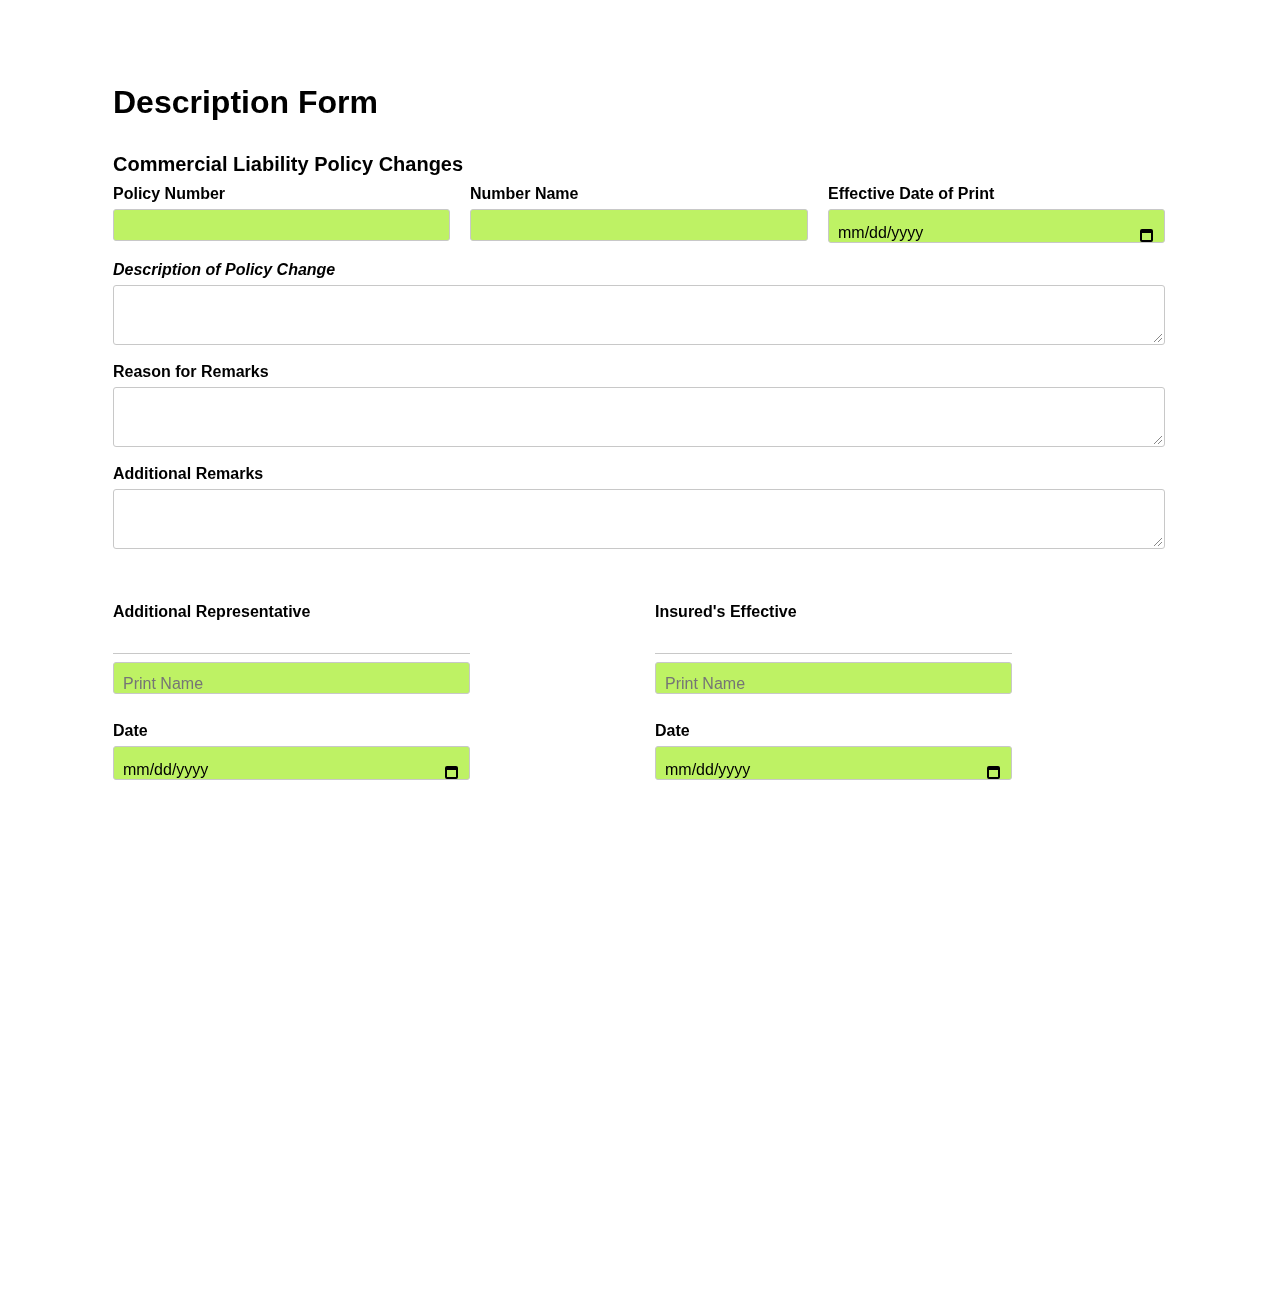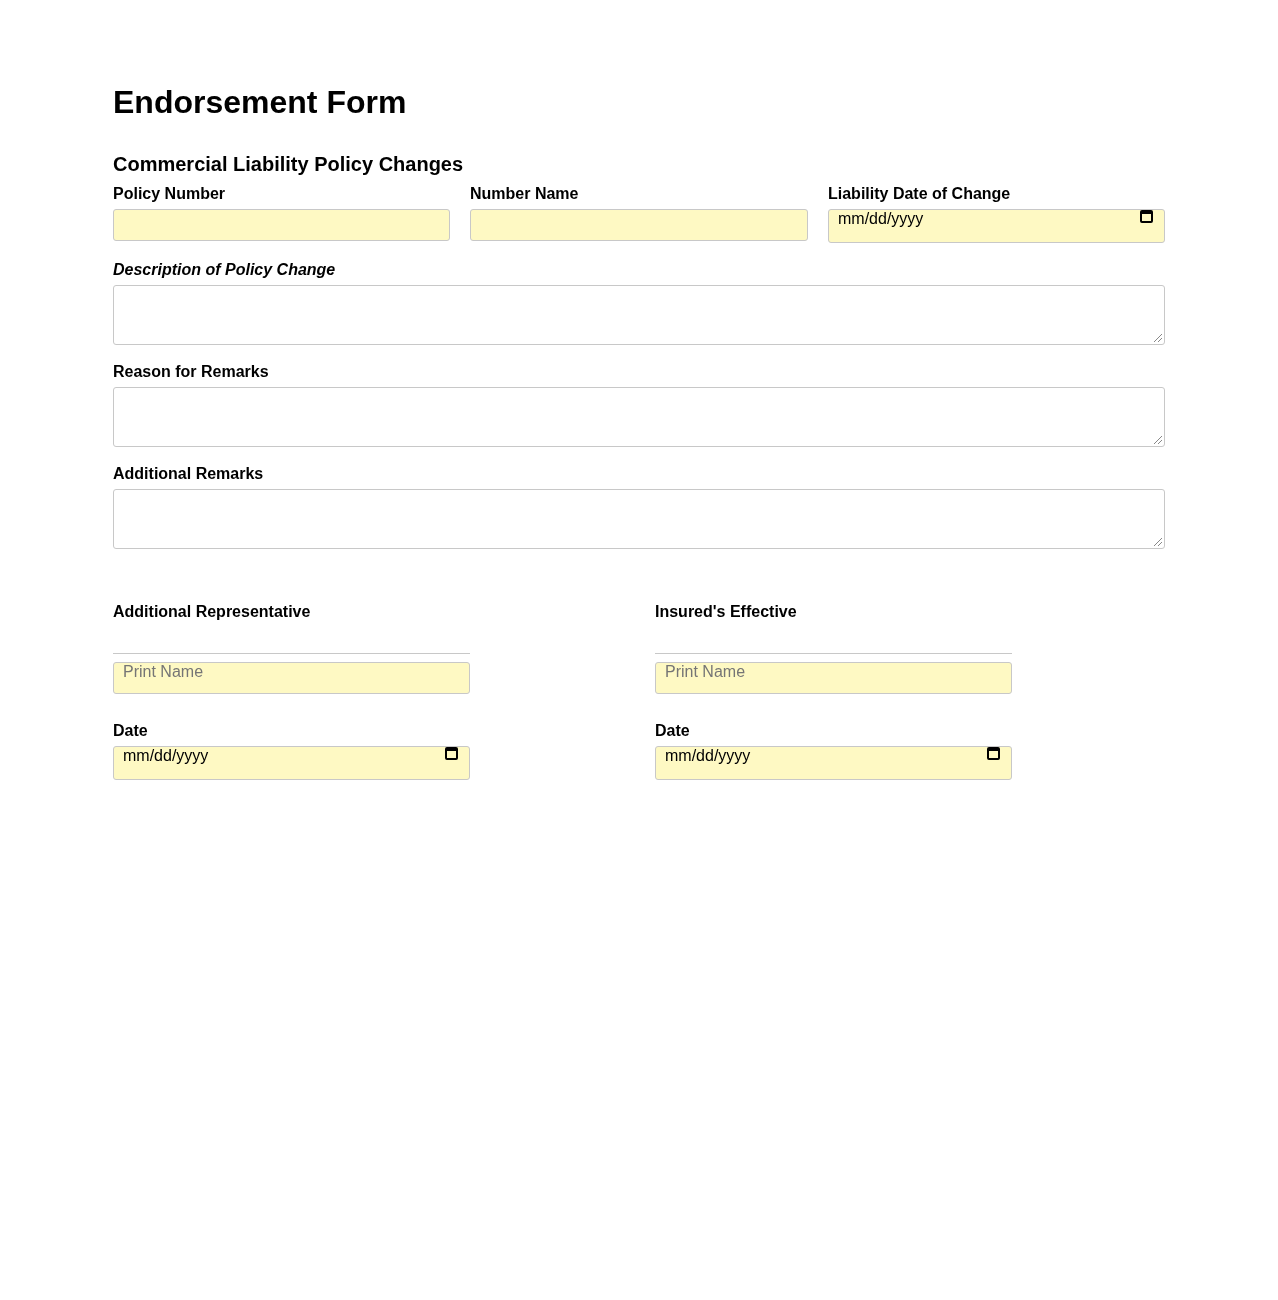--- a/index.html
+++ b/index.html
@@ -14,23 +14,23 @@
   }
   h2 {
     position: absolute; top: 152px; left: 0; margin: 0;
     font-size: 20px; font-weight: bold; line-height: 24px;
   }
   .lbl {
     position: absolute; font-size: 16px; font-weight: bold; line-height: 18px;
   }
   .inp {
     position: absolute; box-sizing: border-box; height: 32px;
-    border: 1px solid #c8c8c8; border-radius: 3px; background: #fef9c3;
+    border: 1px solid #c8c8c8; border-radius: 3px; background: #bef264;
     font-family: "Liberation Sans", sans-serif; font-size: 16px;
-    padding: 0 9px; display: flex; align-items: flex-start;
+    padding: 0 9px; display: flex; align-items: flex-end;
   }
   .date { height: 34px; justify-content: space-between; color: #000; }
   .placeholder { color: #757575; }
   .cal {
     width: 13px; height: 13px; box-sizing: border-box;
     border: 2px solid #000; border-top-width: 4px; border-radius: 2px;
     margin-right: 2px;
   }
   .ta {
     position: absolute; box-sizing: border-box; height: 60px; width: 1052px; left: 0;
@@ -43,30 +43,30 @@
       linear-gradient(135deg, transparent 70%, #888 71%, #888 79%, transparent 80%);
   }
   .sigline {
     position: absolute; height: 1px; background: #c8c8c8; width: 357px;
   }
 </style>
 </head>
 <body>
 
 <div class="wrap">
-  <h1>Endorsement Form</h1>
+  <h1>Description Form</h1>
   <h2>Commercial Liability Policy Changes</h2>
 
   <div class="lbl" style="left:0;top:185px;">Policy Number</div>
   <div class="inp" style="left:0;top:209px;width:337px;"></div>
 
   <div class="lbl" style="left:357px;top:185px;">Number Name</div>
   <div class="inp" style="left:357px;top:209px;width:338px;"></div>
 
-  <div class="lbl" style="left:715px;top:185px;">Liability Date of Change</div>
+  <div class="lbl" style="left:715px;top:185px;">Effective Date of Print</div>
   <div class="inp date" style="left:715px;top:209px;width:337px;">
     <span>mm/dd/yyyy</span>
     <span class="cal"></span>
   </div>
 
   <div class="lbl" style="left:0;top:261px;font-style:italic;">Description of Policy Change</div>
   <div class="ta" style="top:285px;">
     <span class="grip"></span>
   </div>
 

